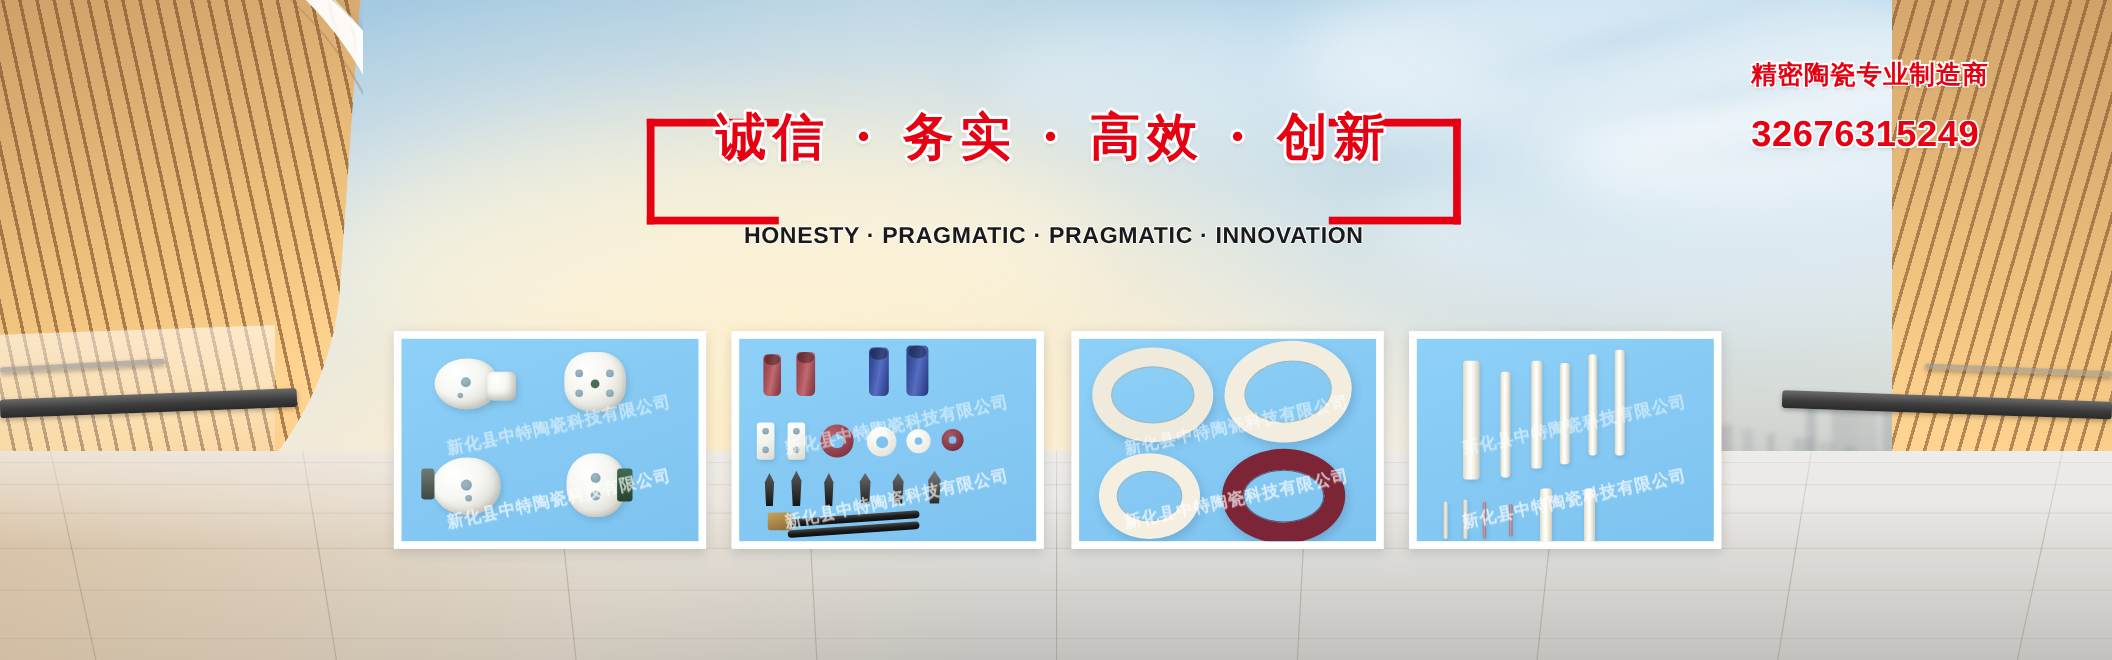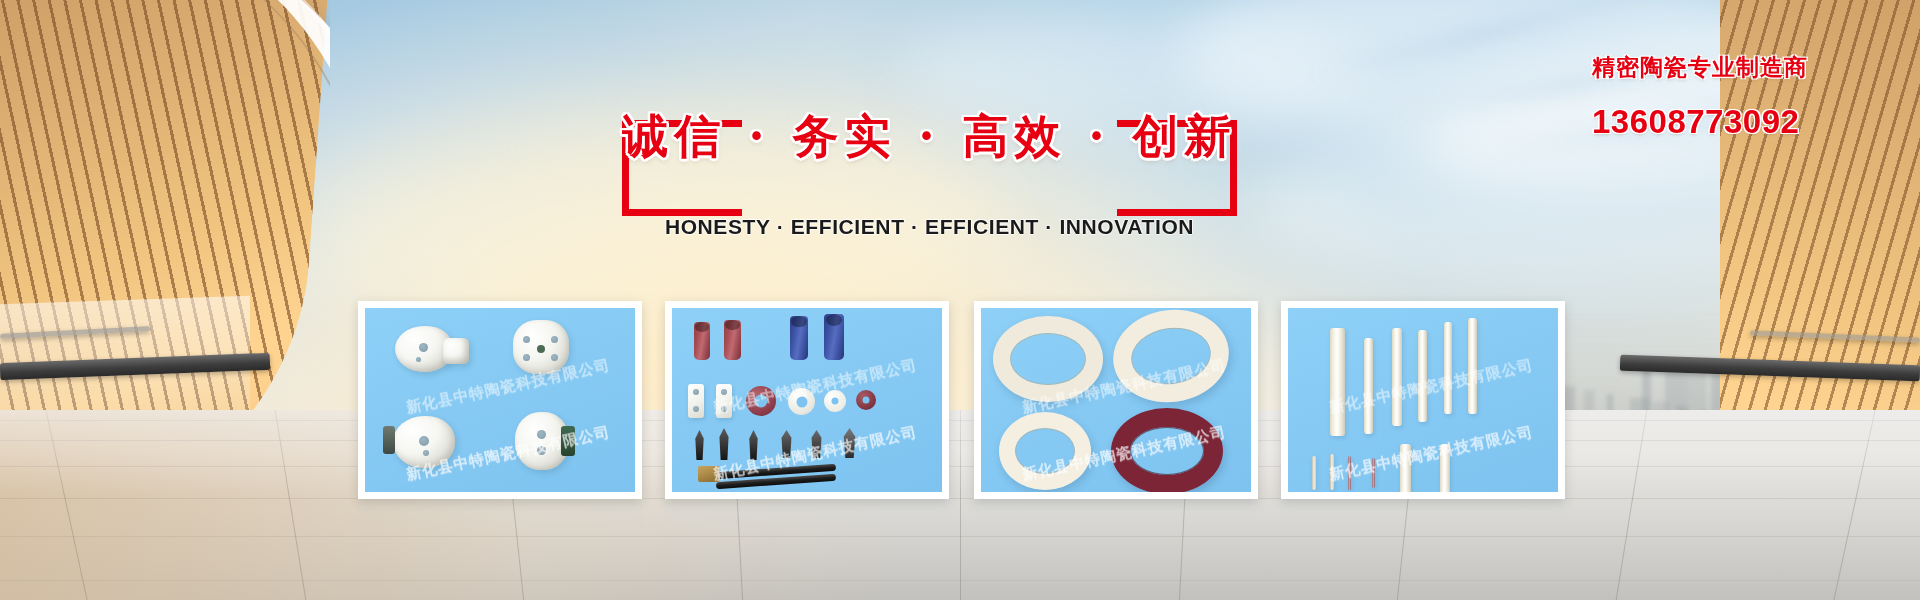--- a/index.html
+++ b/index.html
@@ -105,21 +105,21 @@
   .floor .gridh{position:absolute;inset:0;}
   .floor .gridh b{position:absolute;left:0;right:0;height:1px;background:rgba(120,116,110,.26);display:block;}
   .floor .sheen{position:absolute;left:0;right:0;top:0;height:86px;
     background:linear-gradient(180deg,rgba(255,255,255,.55),rgba(255,255,255,0));}
 
   
   .refl{position:absolute;bottom:auto;top:0;border-radius:2px;opacity:.30;filter:blur(1.2px);
     background:linear-gradient(180deg,rgba(135,206,245,.85) 0%,rgba(160,210,238,.45) 45%,rgba(200,225,238,0) 100%);}
 
   
-  .slogan{position:absolute;left:588px;top:120px;width:615px;height:100px;margin-left:34px;}
+  .slogan{position:absolute;left:588px;top:108px;width:740px;height:100px;}
   .bracket{position:absolute;inset:0;}
   .bk{position:absolute;background:#e60012;}
   .bk-tl{left:0;top:0;width:120px;height:7px;}
   .bk-lv{left:0;top:0;width:7px;height:96px;}
   .bk-bl{left:0;top:89px;width:120px;height:7px;}
   .bk-tr{right:0;top:0;width:120px;height:7px;}
   .bk-rv{right:0;top:0;width:7px;height:96px;}
   .bk-br{right:0;top:89px;width:120px;height:7px;}
 
   .slogan-cn{
@@ -330,26 +330,26 @@
   <div class="slogan">
     <div class="bracket">
       <div class="bk bk-tl"></div>
       <div class="bk bk-lv"></div>
       <div class="bk bk-bl"></div>
       <div class="bk bk-tr"></div>
       <div class="bk bk-rv"></div>
       <div class="bk bk-br"></div>
     </div>
     <div class="slogan-cn">诚信 · 务实 · 高效 · 创新</div>
-    <div class="slogan-en">HONESTY · EFFICIENT · EFFICIENT · INNOVATION</div>
+    <div class="slogan-en">HONESTY · PRAGMATIC · PRAGMATIC · INNOVATION</div>
   </div>
 
   <div class="rt">
     <div class="line l1">精密陶瓷专业制造商</div>
-    <div class="line l3">13608773092</div>
+    <div class="line l3">32676315249</div>
   </div>
 
   <div class="panels">
 
     <div class="panel p1">
       <div class="inner">
         <div class="knob" style="left:30px;top:18px;width:58px;height:46px;">
           <div class="hole" style="left:24px;top:17px;width:9px;height:9px;"></div>
           <div class="hole" style="left:21px;top:31px;width:5px;height:5px;"></div>
         </div>

